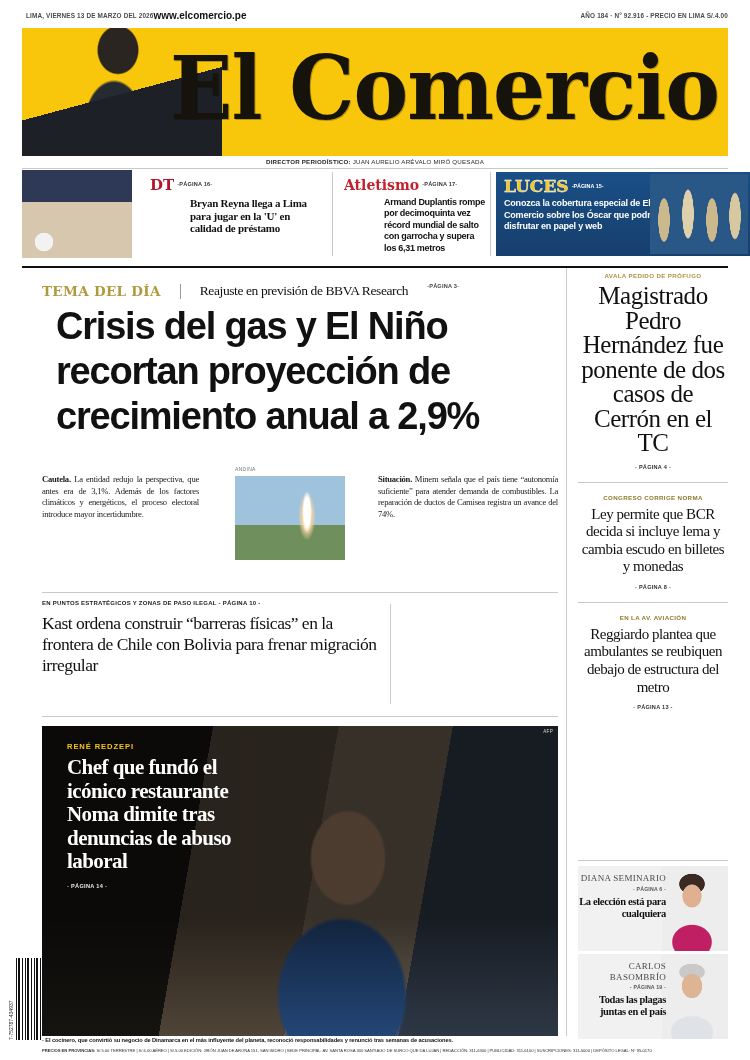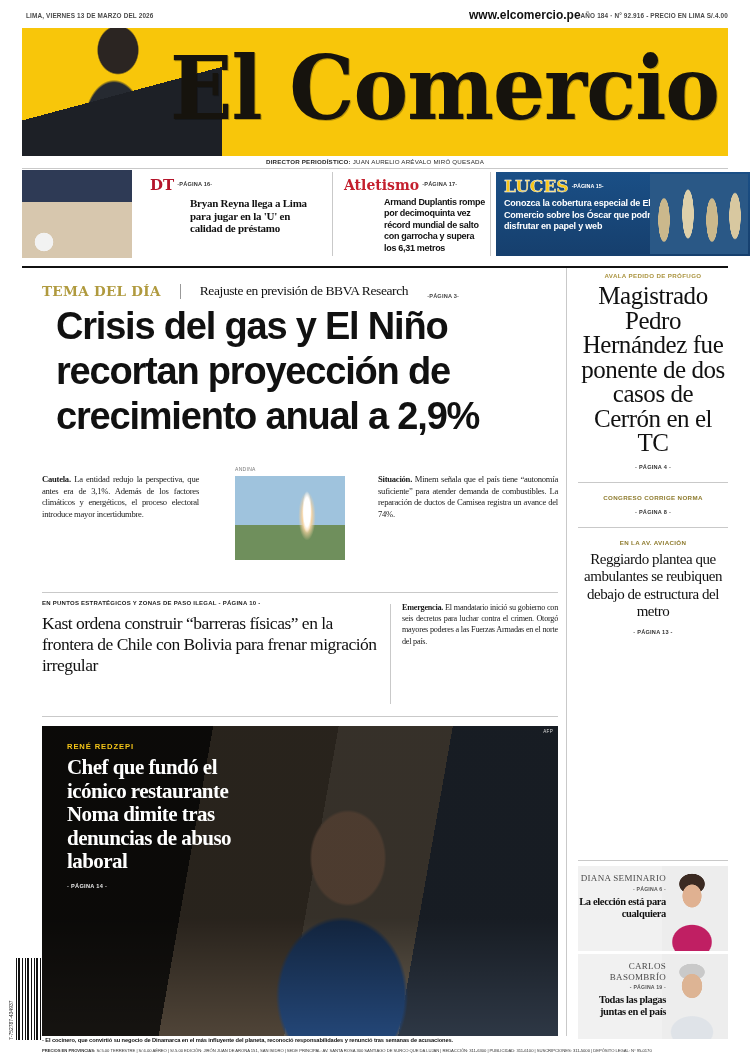--- a/index.html
+++ b/index.html
@@ -13,21 +13,21 @@
   .page { position: relative; width: 750px; height: 1060px; background:#fff; }
 
   
   .topbar {
     position:absolute; left:0; top:0; width:750px; height:30px;
     display:flex; align-items:center; padding:0 22px 0 26px;
     font-family:"Liberation Sans", sans-serif;
     font-size:6.4px; letter-spacing:.15px; color:#4a4a4a; font-weight:700;
   }
   .topbar .left { flex:0 0 auto; }
-  .topbar .center { flex:1 1 auto; text-align:right; font-size:12px; color:#111; letter-spacing:0; }
+  .topbar .center { flex:1 1 auto; text-align:left; font-size:10px; color:#111; letter-spacing:0; }
   .topbar .right { flex:0 0 auto; text-align:right; }
 
   
   .masthead {
     position:absolute; left:22px; top:28px; width:706px; height:128px;
     background:#f8c60a; overflow:hidden;
   }
   .mast-photo {
     position:absolute; left:0; top:-30px; width:200px; height:238px;
     background:
@@ -106,21 +106,21 @@
       radial-gradient(ellipse 9px 38px at 38px 40px,#ded0aa 0 62%, rgba(222,208,170,0) 66%),
       radial-gradient(ellipse 9px 34px at 62px 46px,#cbb88c 0 62%, rgba(203,184,140,0) 66%),
       radial-gradient(ellipse 9px 36px at 85px 42px,#d8c8a0 0 62%, rgba(216,200,160,0) 66%),
       #2a5886;
   }
 
   
   .vsep { position:absolute; left:566px; top:268px; width:1px; height:768px; background:#c9c9c9; }
 
   
-  .tema { position:absolute; left:42px; top:283px; width:510px; display:flex; align-items:flex-end; gap:19px; }
+  .tema { position:absolute; left:42px; top:283px; width:510px; display:flex; align-items:flex-start; gap:19px; }
   .tema .lbl {
     font-family:"DejaVu Serif", serif; font-weight:700; font-size:13.5px;
     letter-spacing:.3px; color:#b09a3e;
   }
   .tema .bar { width:1px; height:15px; background:#999; align-self:center; }
   .tema .sub {
     font-family:"Liberation Serif", serif; font-weight:400; font-size:13.5px;
     letter-spacing:-.4px; color:#111;
   }
   .tema .pg { font-family:"Liberation Sans",sans-serif; font-weight:700; font-size:5.6px; color:#444; letter-spacing:.2px;}
@@ -359,23 +359,20 @@
   </div>
 
   <div class="rule" style="left:42px; top:592px; width:516px; height:1px;"></div>
 
   <div class="kastwrap">
     <div class="kast">
       <div class="kick">EN PUNTOS ESTRATÉGICOS Y ZONAS DE PASO ILEGAL - PÁGINA 10 -</div>
       <div class="h">Kast ordena construir “barreras físicas” en la frontera de Chile con Bolivia para frenar migración irregular</div>
     </div>
     <div class="rule" style="left:348px; top:4px; width:1px; height:100px;"></div>
-    <div class="kast-side">
-      <b>Emergencia.</b><span> El mandatario inició su gobierno con seis decretos para luchar contra el crimen. Otorgó mayores poderes a las Fuerzas Armadas en el norte del país.</span>
-    </div>
   </div>
 
   <div class="rule" style="left:42px; top:716px; width:516px; height:1px;"></div>
 
   <div class="chef">
     <div class="chef-credit">AFP</div>
     <div class="chef-inner">
       <div class="name">RENÉ REDZEPI</div>
       <div class="h">Chef que fundó el icónico restaurante Noma dimite tras denuncias de abuso laboral</div>
       <div class="pg">- PÁGINA 14 -</div>
@@ -388,20 +385,21 @@
     <div>
       <div class="rail-kick">AVALA PEDIDO DE PRÓFUGO</div>
       <div class="rail-h big">Magistrado Pedro Hernández fue ponente de dos casos de Cerrón en el TC</div>
       <div class="rail-pg">- PÁGINA 4 -</div>
     </div>
 
     <div class="railrule"></div>
 
     <div>
       <div class="rail-kick dark">CONGRESO CORRIGE NORMA</div>
+      <div class="rail-h mid">Ley permite que BCR decida si incluye lema y cambia escudo en billetes y monedas</div>
       <div class="rail-pg">- PÁGINA 8 -</div>
     </div>
 
     <div class="railrule"></div>
 
     <div>
       <div class="rail-kick dark">EN LA AV. AVIACIÓN</div>
       <div class="rail-h mid">Reggiardo plantea que ambulantes se reubiquen debajo de estructura del metro</div>
       <div class="rail-pg">- PÁGINA 13 -</div>
     </div>

